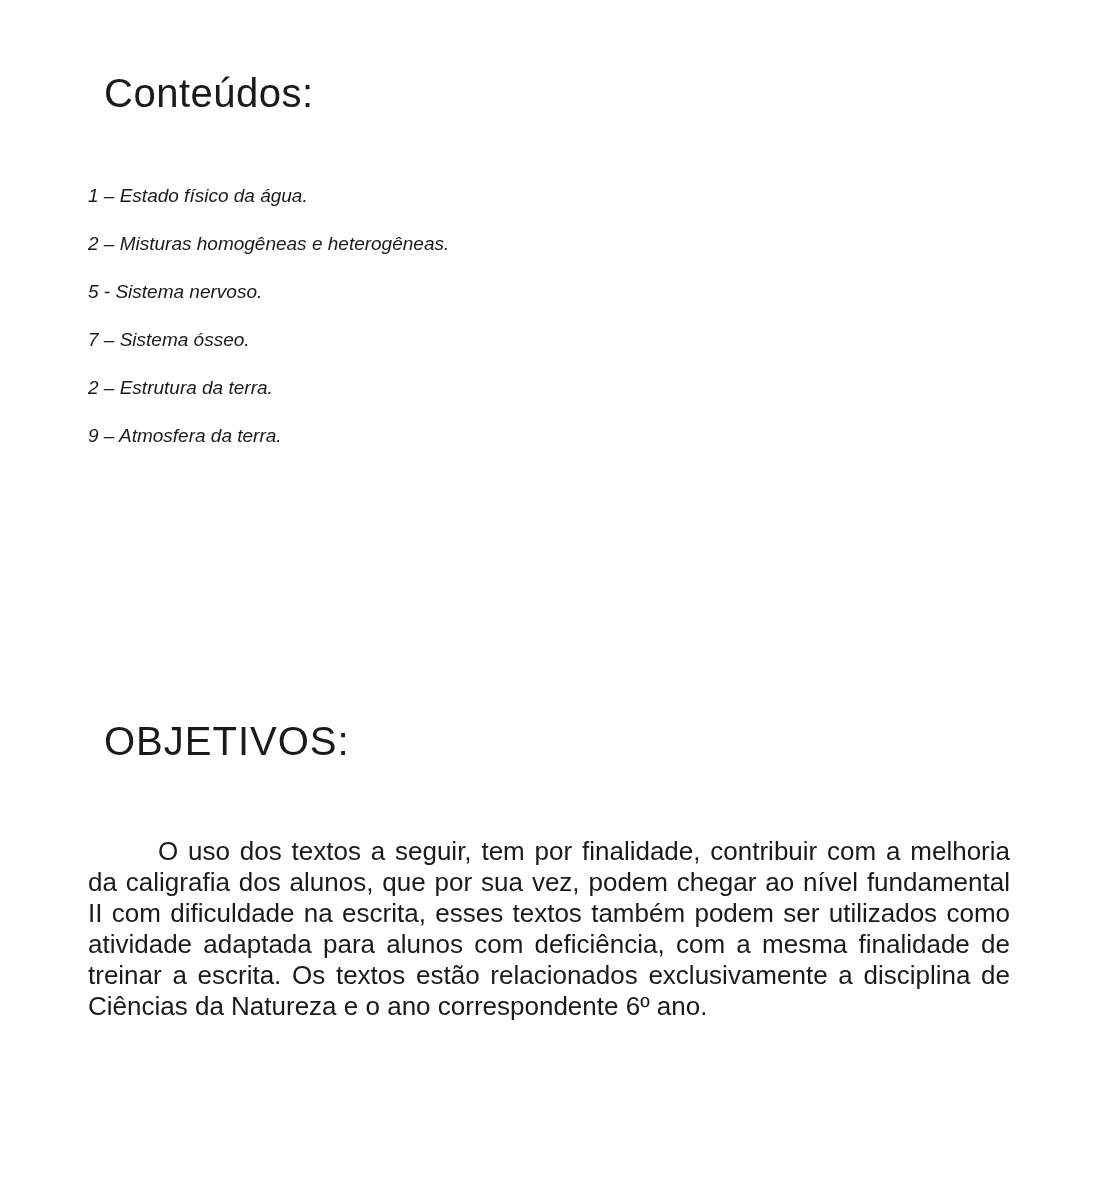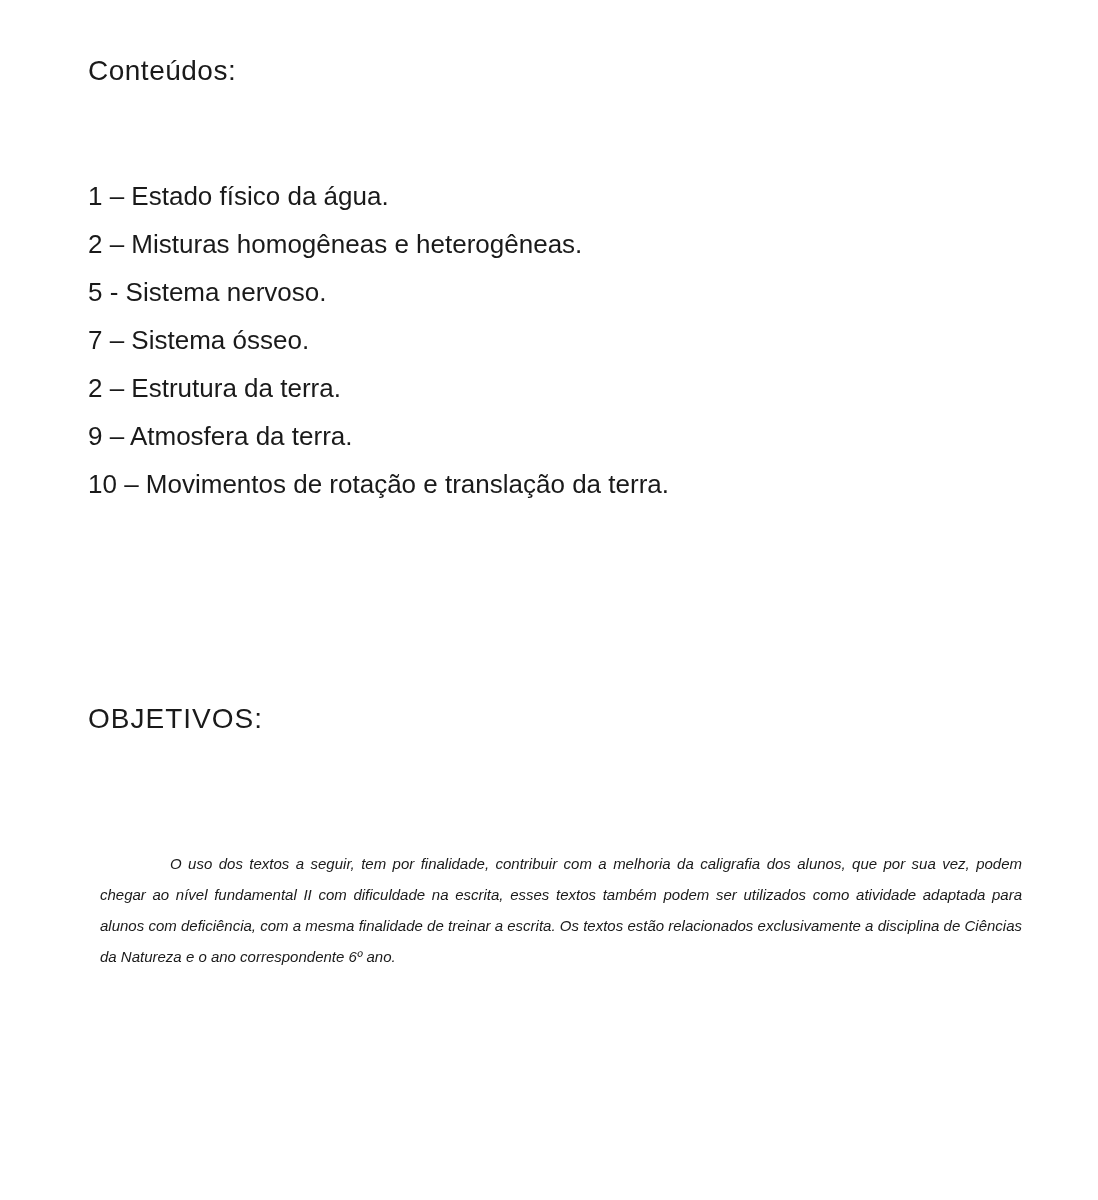--- a/index.html
+++ b/index.html
@@ -15,74 +15,73 @@
     color: var(--text-color, #1a1a1a);
     font-family: "Liberation Sans", "DejaVu Sans", sans-serif;
   }
   .doc-page {
     position: absolute;
     inset: 0;
   }
   .section-heading {
     position: absolute;
     left: 88px;
-    margin: 0;
-    font-size: 28px;
+    margin: 16px;
+    font-size: 40px;
     font-weight: 400;
     letter-spacing: 0.5px;
     white-space: nowrap;
   }
   .heading-contents {
     top: 55px;
   }
   .heading-objectives {
     top: 703px;
     letter-spacing: 1px;
   }
   .contents-list {
     position: absolute;
     left: 88px;
     top: 172px;
     margin: 0;
     padding: 0;
     list-style: none;
-    font-size: 26px;
+    font-size: 19px;
+    font-style: italic;
   }
   .contents-list li {
     height: 48px;
     line-height: 48px;
     white-space: nowrap;
   }
   .objectives-paragraph {
     position: absolute;
     left: 88px;
     top: 836px;
     width: 922px;
-    margin: 12px;
-    font-size: 15px;
+    margin: 0;
+    font-size: 26px;
     line-height: 31px;
     text-align: justify;
     text-indent: 70px;
-    font-style: italic;
   }
 </style>
 </head>
 <body style="--page-bg: #ffffff; --text-color: #1a1a1a;">
 
 <div class="doc-page">
 
   <h1 class="section-heading heading-contents">Conteúdos:</h1>
 
   <ul class="contents-list">
     <li>1 – Estado físico da água.</li>
     <li>2 – Misturas homogêneas e heterogêneas.</li>
     <li>5 - Sistema nervoso.</li>
     <li>7 – Sistema ósseo.</li>
     <li>2 – Estrutura da terra.</li>
     <li>9 – Atmosfera da terra.</li>
-    <li>10 – Movimentos de rotação e translação da terra.</li>
   </ul>
 
   <h1 class="section-heading heading-objectives">OBJETIVOS:</h1>
 
   <p class="objectives-paragraph">O uso dos textos a seguir, tem por finalidade, contribuir com a melhoria da caligrafia dos alunos, que por sua vez, podem chegar ao nível fundamental II com dificuldade na escrita, esses textos também podem ser utilizados como atividade adaptada para alunos com deficiência, com a mesma finalidade de treinar a escrita. Os textos estão relacionados exclusivamente a disciplina de Ciências da Natureza e o ano correspondente 6º ano.</p>
 
 </div>
 
 </body></html>

